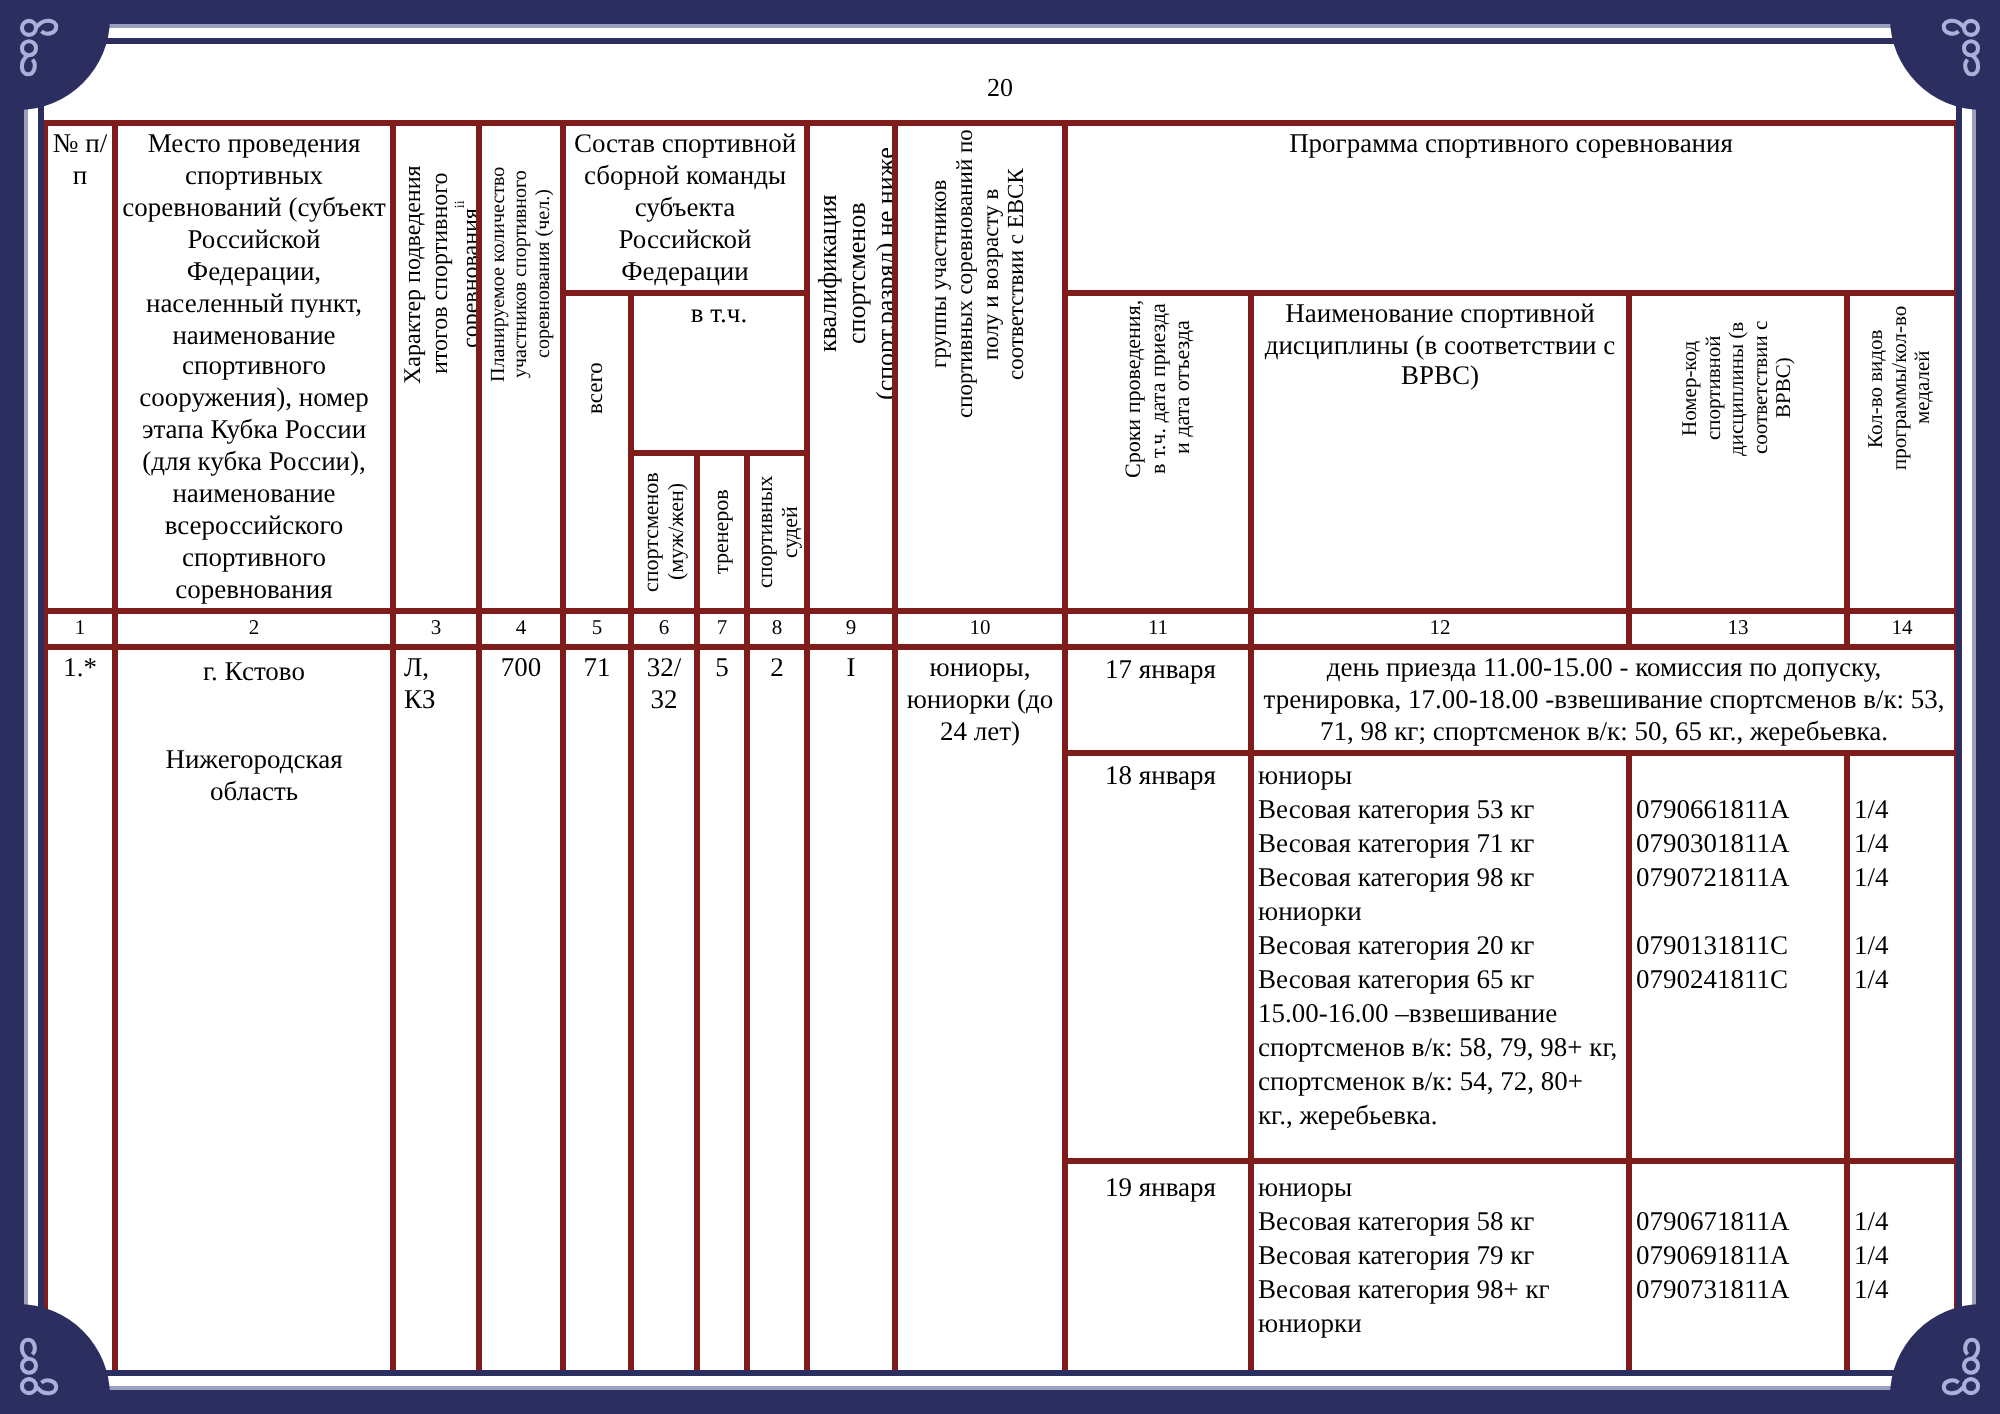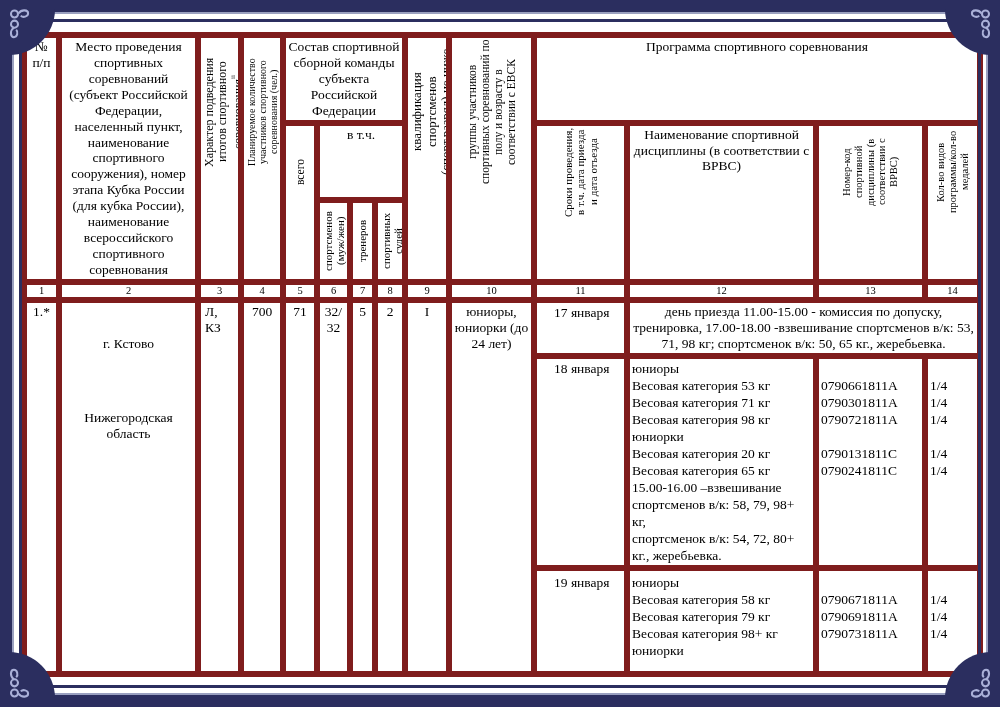--- a/index.html
+++ b/index.html
@@ -43,21 +43,21 @@
   .page-num { text-align: center; font-size: 13px; padding-top: 12px; }
   .title-main { text-align: center; font-size: 16px; font-weight: bold; margin-top: 16px; }
   .title-sub  { text-align: center; font-size: 15.5px; font-weight: bold; margin-top: 5px; white-space: pre; }
 
   
   table.main {
     border-collapse: collapse; table-layout: fixed;
     width: 956px; margin-top: 8px; margin-left: -3px;
   }
   table.main td {
-    border: 6px solid #7f1d1d;
+    border: 3px solid #7f1d1d;
     padding: 1px 2px;
     vertical-align: top;
     font-size: 13.5px;
     overflow: hidden;
   }
   
   td.hd { text-align: center; vertical-align: middle; font-size: 11px; line-height: 1.18; }
   td.hd-place { font-size: 11px; padding: 2px 6px; }
   tr.h1 { height: 56px; }
   tr.h2 { height: 16px; }
@@ -79,21 +79,21 @@
   .fs105 { font-size: 10.5px; }
   .fs11  { font-size: 11px; }
   .fs115 { font-size: 11.5px; }
   .fs12  { font-size: 12px; }
   .fs13  { font-size: 13px; }
   sup { font-size: 7px; }
 
   
   td.b-center { text-align: center; }
   td.b-mid { vertical-align: middle; text-align: center; }
-  .place-line { text-align: center; padding-top: 2px; margin-top: 30px; }
+  .place-line { text-align: center; padding-top: 2px; }
   .place-gap { height: 26px; }
   td.char-cell div { padding-left: 2px; }
   td.date-cell { vertical-align: middle; text-align: right; }
   .date-wrap { width: 58px; margin: 0 auto; line-height: 17px; }
   td.arrival-cell { text-align: center; vertical-align: middle; line-height: 16.2px; padding: 1px 4px; }
   .pl { min-height: 17px; line-height: 17px; }
   td.disc-cell { padding-left: 5px; padding-right: 3px; }
   td.disc-cell .grp { text-align: left; }
   td.code-cell .pl, td.med-cell .pl { }
   tr.b18 { height: 204px; }
@@ -141,20 +141,21 @@
       <g fill="none" stroke="#aab0d8" stroke-width="1.8">
     <circle cx="7.5" cy="7" r="3.1"></circle>
         <path d="M11 6.5c3-4 8.5-3 8.5 0s-4.5 4-6.5 2"></path>
     <circle cx="7.5" cy="16" r="3.1"></circle>
         <path d="M7 19c-4 3-3 8.5 0 8.5s4-4.5 2-6.5"></path>
   </g>
     </svg>
 </div>
 
 <div class="content">
+  <div class="page-num">20</div>
 
   <table class="main">
     <colgroup>
       <col style="width:35px">
         <col style="width:139px">
         <col style="width:43px">
         <col style="width:42px">
       <col style="width:34px">
         <col style="width:33px">
         <col style="width:25px">

